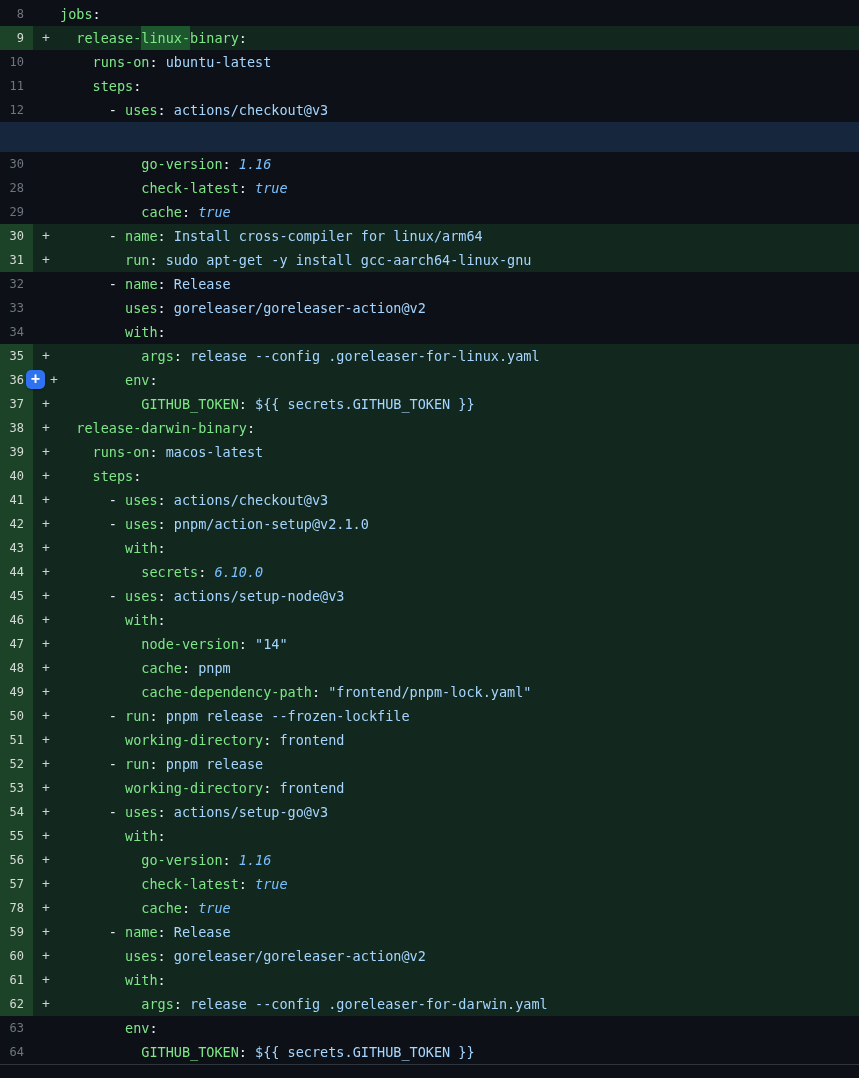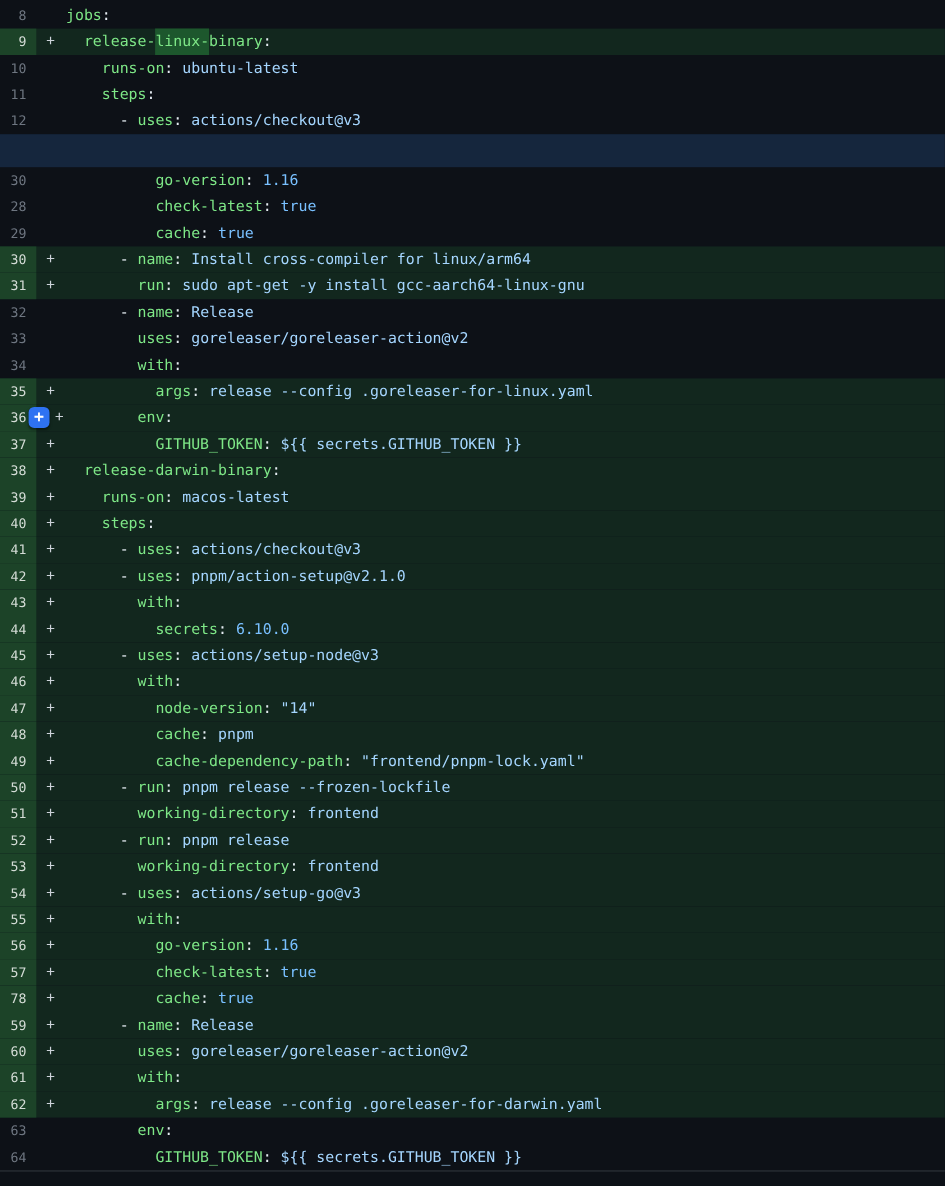--- a/index.html
+++ b/index.html
@@ -51,21 +51,21 @@
   }
   .sign.pushed { padding-left: 17px; }
   .code {
     flex: 1 1 auto;
     white-space: pre;
     overflow: hidden;
   }
   .tok-key   { color: var(--key); }
   .tok-plain { color: var(--plain); }
   .tok-value { color: var(--value); }
-  .tok-const { color: var(--constant); }
+  .tok-const { color: var(--constant); font-style: italic; }
   .word-hl {
     background: var(--word-hl);
     border-radius: 2px;
     padding: 12px 0;
   }
   .expand-band {
     height: 30px;
     background: var(--expand-bg);
     cursor: pointer;
   }

